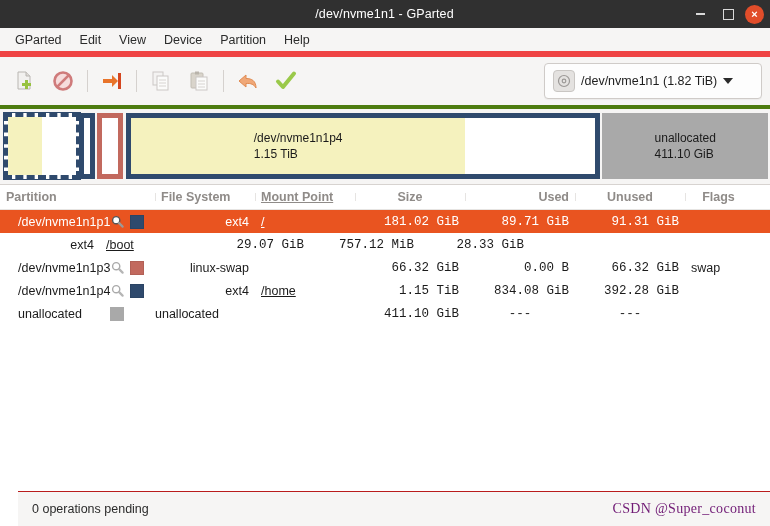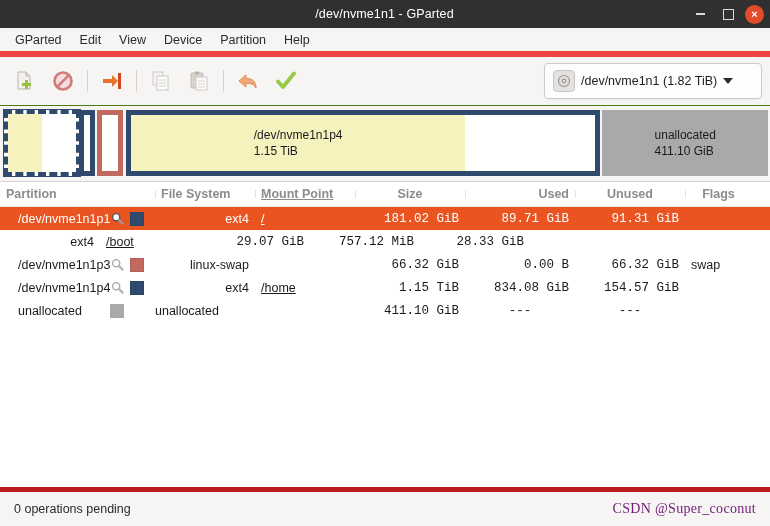--- a/index.html
+++ b/index.html
@@ -64,21 +64,21 @@
     color: #2b2b2b;
     padding: 2px 9px;
     border-radius: 3px;
     white-space: nowrap;
   }
 
   
   .toolbar {
     height: 48px;
     background: #f6f5f4;
-    border-bottom: 1px solid #4d7c0f;
+    border-bottom: 4px solid #4d7c0f;
     display: flex; align-items: center;
     padding: 0 6px;
     flex: none;
     position: relative;
   }
   .tb-btn {
     width: 38px; height: 38px;
     display: flex; align-items: center; justify-content: center;
     border-radius: 4px;
   }
@@ -224,25 +224,26 @@
     flex: none;
     border: 1px solid rgba(0,0,0,0.08);
     box-sizing: border-box;
   }
   .swatch.blank { border: none; }
 
   
   .statusbar {
     height: 34px;
     background: #f6f5f4;
-    border-top: 5px solid #b91c1c;
+    border-top: 1px solid #b91c1c;
     display: flex; align-items: center;
     padding: 0 14px;
     flex: none;
     position: relative;
+    margin-left: 18px;
   }
   .status-text { font-size: 12.5px; color: #2b2b2b; }
   .watermark {
     position: absolute; right: 14px;
     font-size: 14px; color: #701a75;
     letter-spacing: 0.3px;
     font-family: Liberation Serif, serif;
   }
 </style>
 </head>
@@ -456,21 +457,21 @@
             <circle cx="5.2" cy="5.2" r="3.6" fill="#ffffff" stroke="#aaa" stroke-width="1.4"></circle>
             <line x1="7.9" y1="7.9" x2="11.6" y2="11.6" stroke="#b5b5b5" stroke-width="2.2" stroke-linecap="round"></line>
           </svg>
         </span>
         <span class="swatch" style="background:#2f4a6d;"></span>
       </div>
       <div class="cell col-fs fs">ext4</div>
       <div class="cell col-mount center">/home</div>
       <div class="cell col-size num">1.15 TiB</div>
       <div class="cell col-used num">834.08 GiB</div>
-      <div class="cell col-unused num">154.57 GiB</div>
+      <div class="cell col-unused num">392.28 GiB</div>
       <div class="cell col-flags center"></div>
     </div>
 
     <div class="row">
       <div class="cell col-partition part-name-cell">
         <span>unallocated</span>
         <span class="swatch blank" style="background:#a9a9a9; margin-left:28px;"></span>
       </div>
       <div class="cell col-fs center" style="justify-content:flex-start; padding-left:0;">unallocated</div>
       <div class="cell col-mount center"></div>

